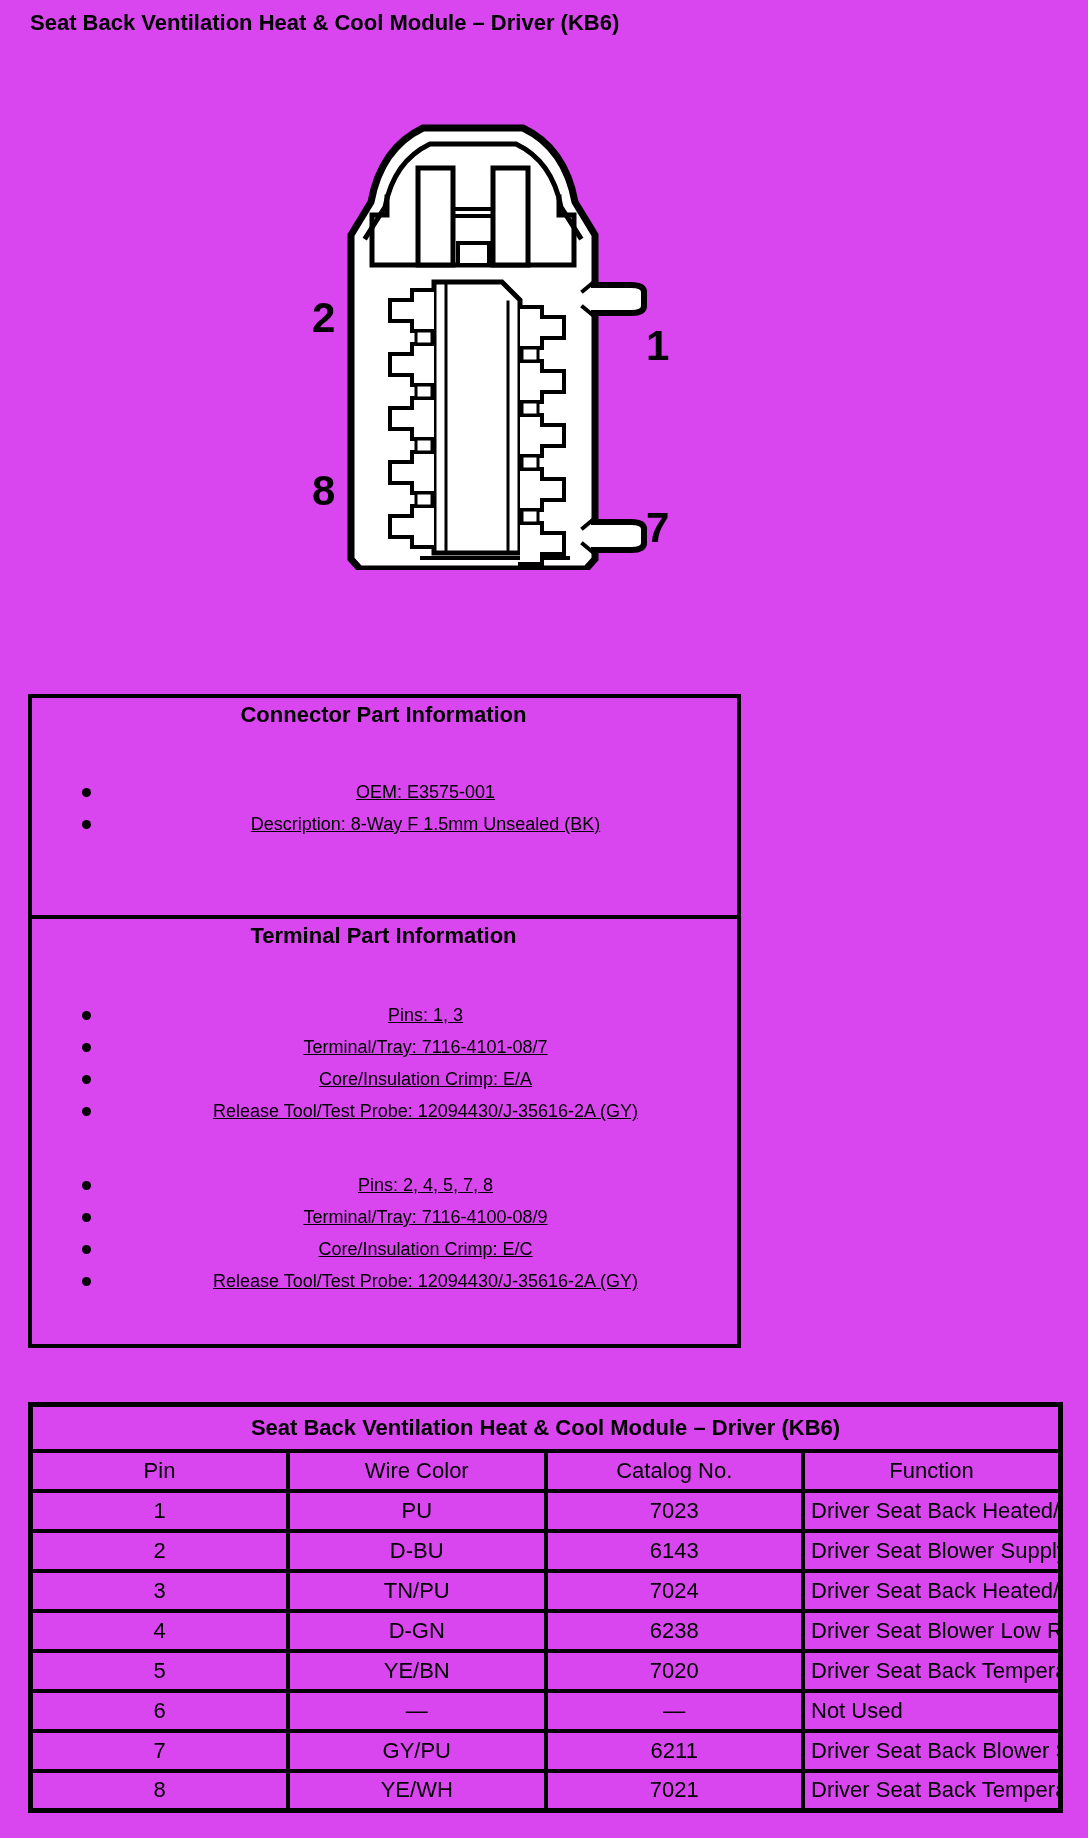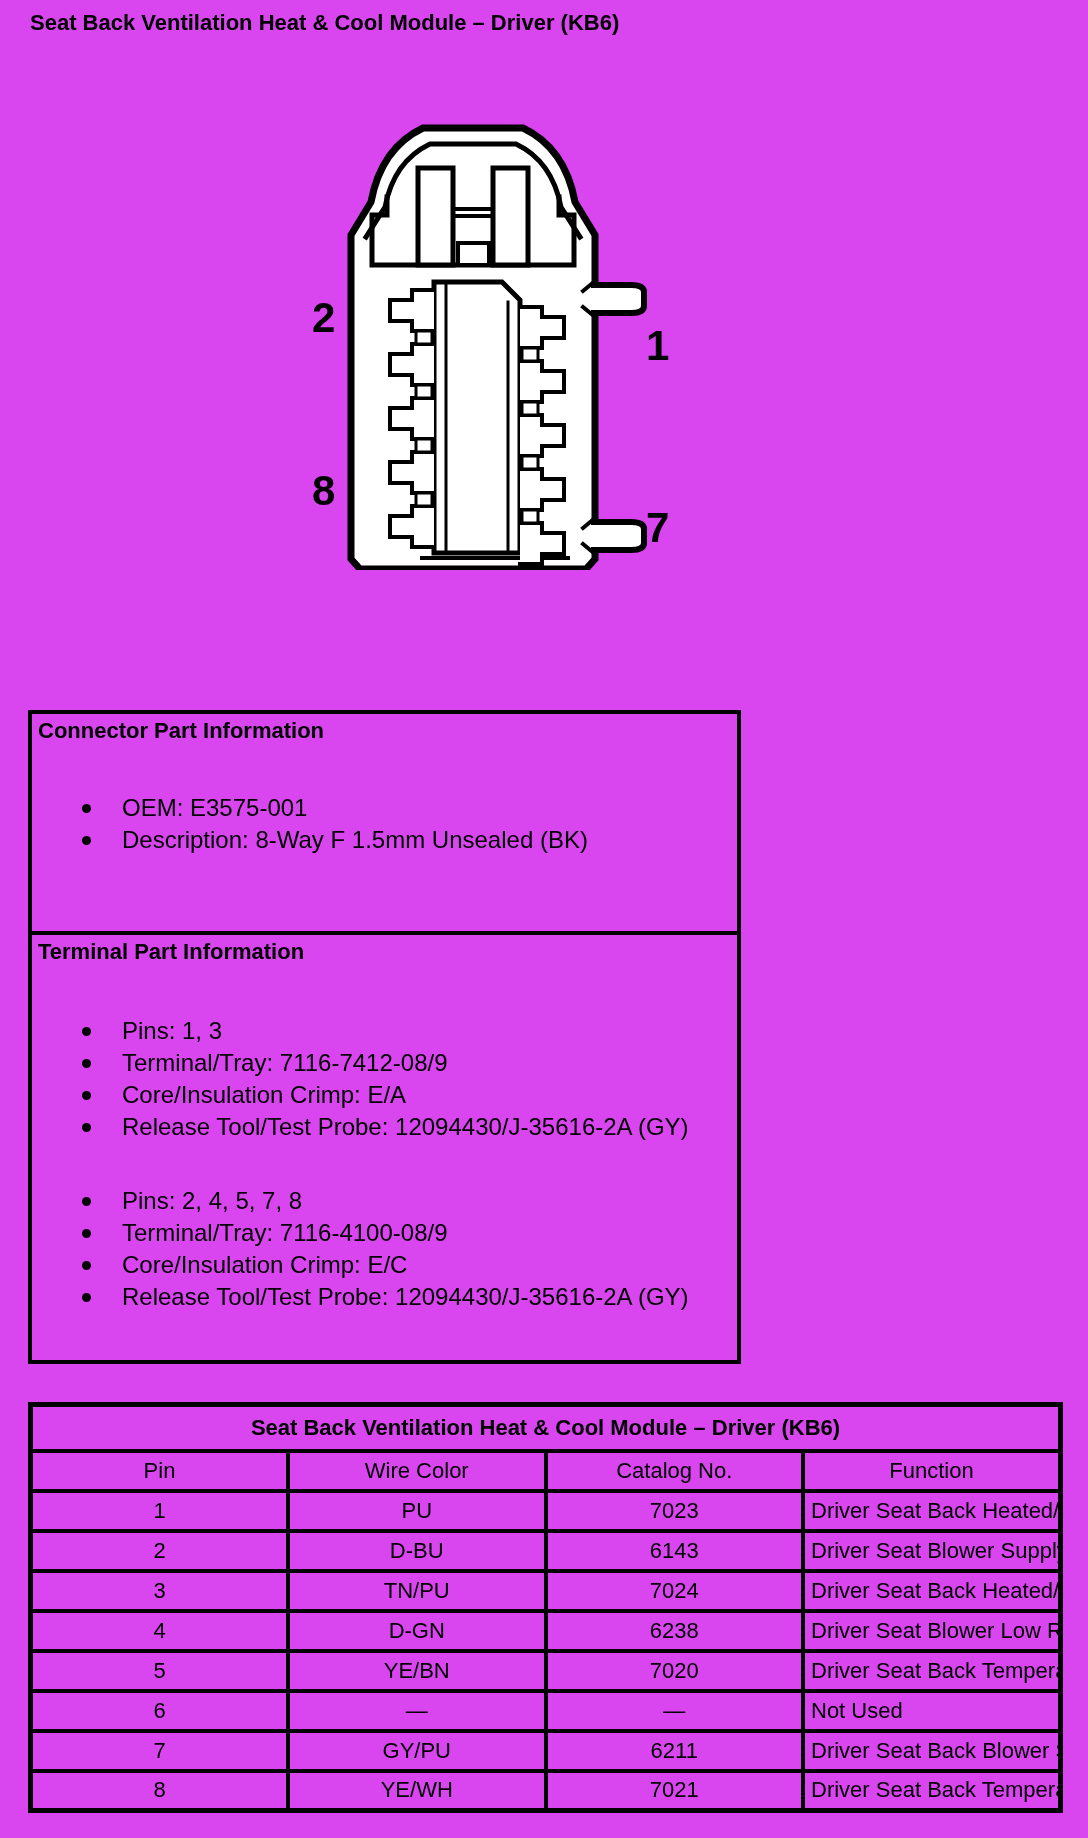--- a/index.html
+++ b/index.html
@@ -7,34 +7,35 @@
     position:relative;width:1088px;height:1838px;background:#d946ef;
     font-family:"Liberation Sans","DejaVu Sans",sans-serif;color:#000;
     overflow:hidden;
   }
   .page-title{
     position:absolute;left:30px;top:10px;margin:0;
     font-size:22px;font-weight:bold;letter-spacing:0px;
   }
   .diagram-wrap{position:absolute;left:250px;top:85px;width:420px;height:485px;}
   .info-box{
-    position:absolute;left:28px;top:710px;width:713px;height:654px;
-    border:4px solid #000;box-sizing:border-box;
+    position:absolute;left:28px;top:694px;width:713px;height:654px;
+    border:4px solid #000;box-sizing:border-box;text-align:center;
   }
   .info-section{box-sizing:border-box;padding:4px 8px 0 6px;}
   .info-section.first{height:221px;border-bottom:4px solid #000;}
   .info-section.second{height:425px;}
   .info-heading{margin:0;font-size:22px;font-weight:bold;}
   ul.bullets{list-style:none;margin:0;padding:0;}
   ul.bullets.gap-lg{margin-top:50px;}
   ul.bullets.gap-md{margin-top:48px;}
   ul.bullets.gap-sm{margin-top:42px;}
   ul.bullets li{
-    position:relative;padding-left:84px;font-size:24px;line-height:32px;
+    position:relative;padding-left:84px;font-size:18px;line-height:32px;
     white-space:nowrap;
+    text-decoration:underline;
   }
   ul.bullets li::before{
     content:"";position:absolute;left:44px;top:12px;width:9px;height:9px;
     border-radius:50%;background:#000;
   }
   table.pin-table{
     position:absolute;left:28px;top:1402px;width:1035px;
     border-collapse:collapse;table-layout:fixed;
     font-size:22px;
   }
@@ -121,21 +122,21 @@
       <h2 class="info-heading">Connector Part Information</h2>
       <ul class="bullets gap-md">
           <li>OEM: E3575-001</li>
           <li>Description: 8-Way F 1.5mm Unsealed (BK)</li>
         </ul>
     </div>
     <div class="info-section second">
       <h2 class="info-heading">Terminal Part Information</h2>
       <ul class="bullets gap-lg">
           <li>Pins: 1, 3</li>
-          <li>Terminal/Tray: 7116-7412-08/9</li>
+          <li>Terminal/Tray: 7116-4101-08/7</li>
           <li>Core/Insulation Crimp: E/A</li>
           <li>Release Tool/Test Probe: 12094430/J-35616-2A (GY)</li>
         </ul>
       <ul class="bullets gap-sm">
           <li>Pins: 2, 4, 5, 7, 8</li>
           <li>Terminal/Tray: 7116-4100-08/9</li>
           <li>Core/Insulation Crimp: E/C</li>
           <li>Release Tool/Test Probe: 12094430/J-35616-2A (GY)</li>
         </ul>
     </div>

